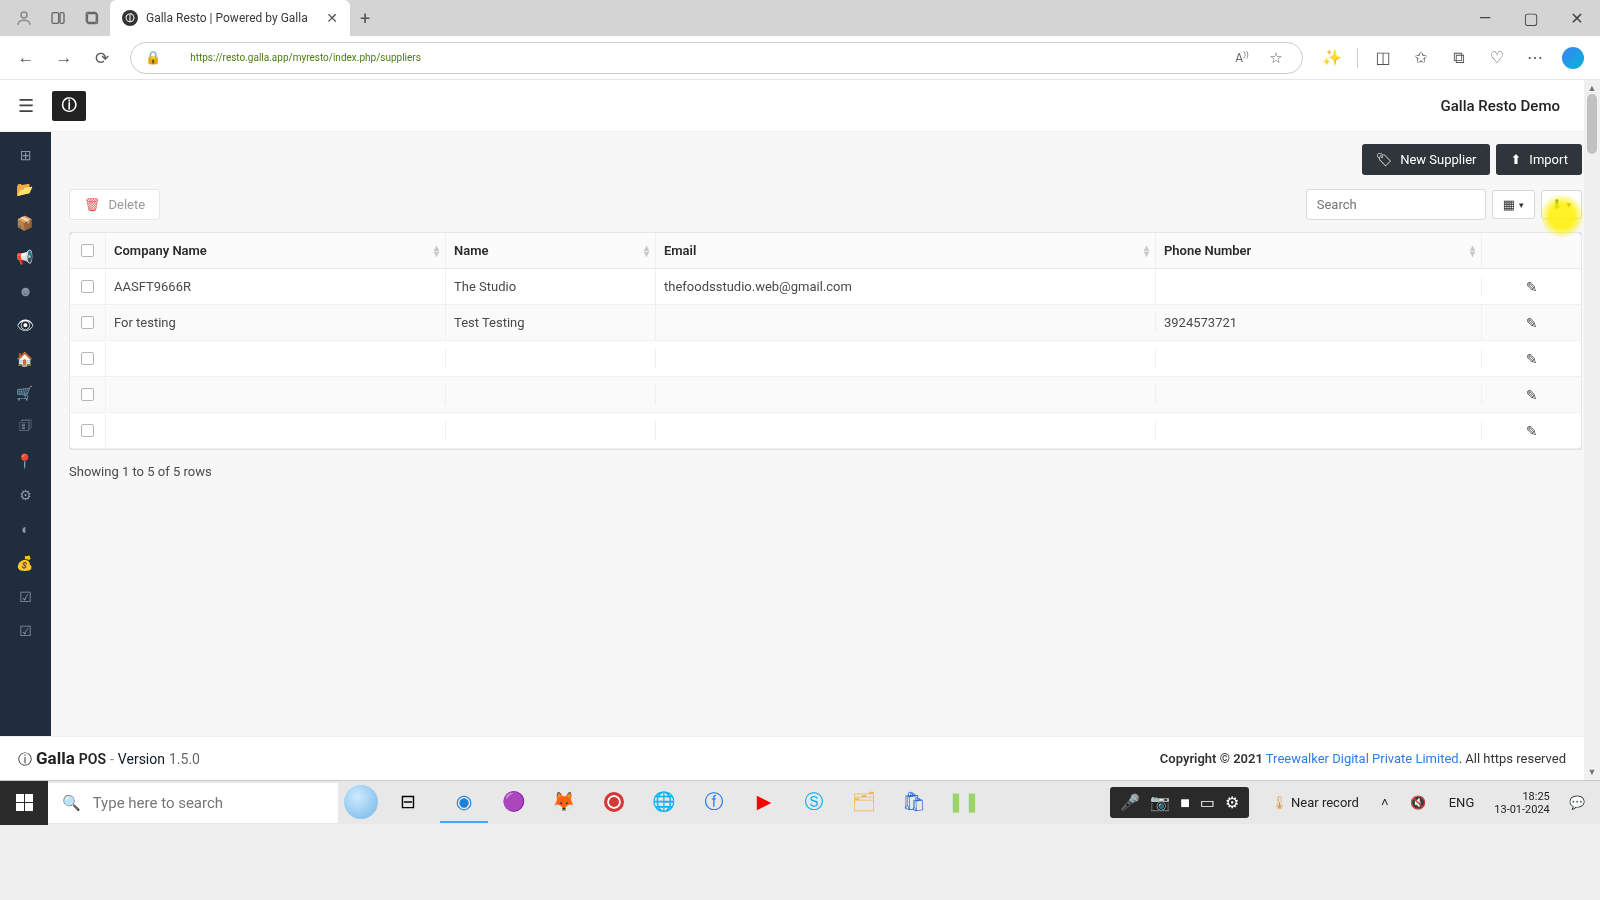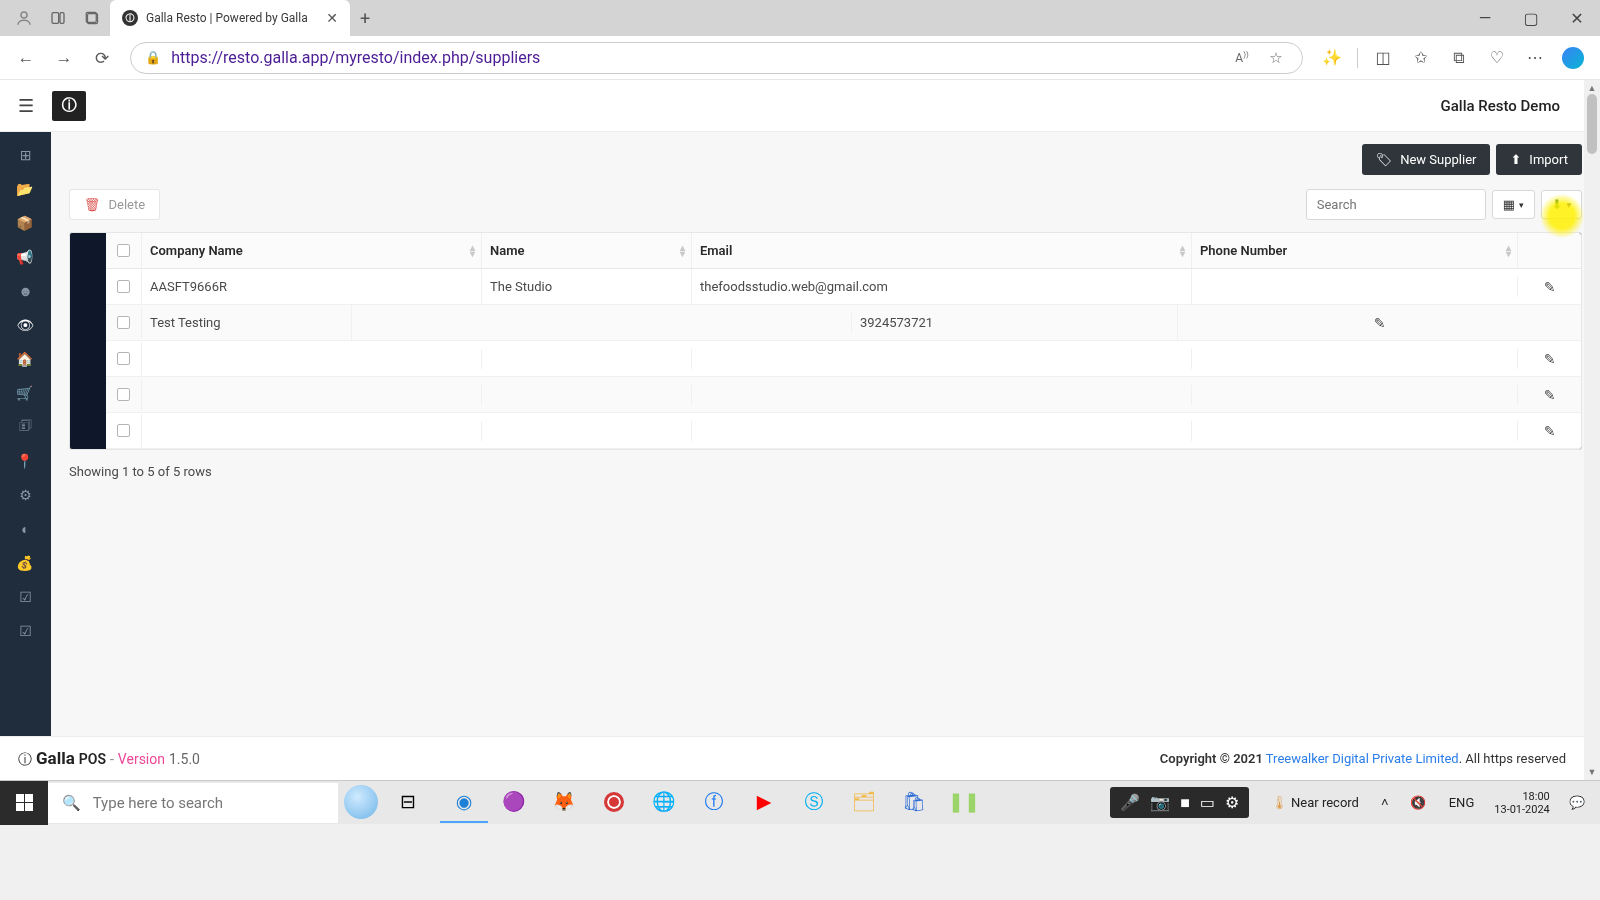--- a/index.html
+++ b/index.html
@@ -14,21 +14,21 @@
 .tab-title { font-size: 12px; color: #3a3a3a; flex: 1; }
 .tab-close { font-size: 14px; color: #555; }
 .tab-new { margin-left: 10px; font-size: 18px; color: #555; }
 .window-controls { margin-left: auto; display: flex; }
 .win-ctrl { width: 46px; height: 36px; display: flex; align-items: center; justify-content: center; color: #444; }
 
 .browser-toolbar { height: 44px; background: #fff; display: flex; align-items: center; padding: 0 10px; gap: 6px; border-bottom: 1px solid #e6e6e6; }
 .nav-btn { width: 32px; height: 32px; display: flex; align-items: center; justify-content: center; color: #5a5a5a; font-size: 17px; }
 .url-bar { flex: 1; height: 32px; border: 1px solid #ccc; border-radius: 16px; display: flex; align-items: center; padding: 0 14px; gap: 10px; margin: 0 6px; }
 .lock-icon { color: #777; font-size: 13px; }
-.url-text { color: #4c1d95; font-size: 16px; flex: 1; }
+.url-text { color: #4d7c0f; font-size: 10px; flex: 1; margin-left: 19px; }
 .url-action { color: #666; width: 24px; text-align: center; font-size: 15px; }
 .toolbar-right { display: flex; gap: 4px; align-items: center; }
 .tb-icon { width: 34px; height: 32px; display: flex; align-items: center; justify-content: center; color: #555; font-size: 16px; }
 .tb-sep { width: 1px; height: 20px; background: #ccc; margin: 0 4px; }
 .copilot-icon { background: linear-gradient(135deg,#3b82f6,#06b6d4); width:22px; height:22px; border-radius:50%; }
 
 
 .app-scroll { position: relative; height: 700px; background: #f7f7f7; }
 .scrollbar-v { position: absolute; right: 0; top: 0; width: 16px; height: 100%; background: #f0f0f0; }
 .scrollbar-thumb { position: absolute; left: 3px; top: 14px; width: 10px; height: 60px; background: #c1c1c1; border-radius: 5px; }
@@ -48,21 +48,21 @@
 .action-bar { display: flex; justify-content: flex-end; gap: 6px; padding: 0 0 14px 0; }
 .btn-dark { background: #2f353a; color: #fff; border: none; border-radius: 3px; padding: 8px 14px; font-size: 13px; display: flex; align-items: center; gap: 8px; }
 
 .table-controls { display: flex; align-items: center; margin-bottom: 12px; }
 .delete-btn { border: 1px solid #e6e6e6; background: #fff; color: #999; padding: 7px 14px; border-radius: 3px; display: flex; align-items: center; gap: 8px; font-size: 13px; }
 .delete-btn .trash { color: #d9534f; }
 .search-box { margin-left: auto; border: 1px solid #d8d8d8; border-radius: 3px; padding: 7px 10px; width: 180px; color: #999; font-size: 13px; }
 .tool-group { margin-left: 6px; border: 1px solid #d8d8d8; border-radius: 3px; background: #fff; padding: 6px 10px; display: flex; align-items: center; gap: 4px; font-size: 13px; color: #333; }
 .highlight-ring { background: radial-gradient(circle, rgba(255,240,0,0.85) 40%, rgba(255,240,0,0.0) 72%); border-radius: 50%; position: absolute; width: 44px; height: 44px; right: 16px; top: 62px; pointer-events: none; }
 
-.data-table { border: 1px solid #e6e6e6; border-radius: 3px; background: #0f172a; overflow: hidden; padding-left: 36px; }
+.data-table { border: 1px solid #e6e6e6; border-radius: 3px; background: #6d28d9; overflow: hidden; }
 .t-head { display: flex; background: #fbfbfb; border-bottom: 1px solid #e8e8e8; }
 .t-row { display: flex; border-bottom: 1px solid #f0f0f0; height: 36px; align-items: center; }
 .t-row:nth-child(odd) { background: #fff; }
 .t-row:nth-child(even) { background: #fafafa; }
 .t-cell { padding: 10px 8px; font-size: 13px; color: #4a4a4a; border-right: 1px solid #f0f0f0; display: flex; align-items: center; }
 .t-head .t-cell { font-weight: 600; color: #2a2a2a; position: relative; }
 .sort-ind { position: absolute; right: 6px; color: #c8c8c8; font-size: 10px; line-height: 6px; }
 .c-check { width: 36px; justify-content: center; }
 .c-company { width: 340px; }
 .c-name { width: 210px; }
@@ -246,20 +246,21 @@
               <div class="t-cell c-email">thefoodsstudio.web@gmail.com</div>
               <div class="t-cell c-phone"></div>
               <div class="t-cell c-actions">
                 <span class="edit-ic">✎</span>
               </div>
             </div>
             <div class="t-row">
               <div class="t-cell c-check">
                 <div class="chk"></div>
               </div>
+              <div class="t-cell c-company">For testing</div>
               <div class="t-cell c-name">Test Testing</div>
               <div class="t-cell c-email"></div>
               <div class="t-cell c-phone">3924573721</div>
               <div class="t-cell c-actions">
                 <span class="edit-ic">✎</span>
               </div>
             </div>
             <div class="t-row">
               <div class="t-cell c-check">
                 <div class="chk"></div>
@@ -302,21 +303,21 @@
       <div class="results-text">Showing 1 to 5 of 5 rows</div>
     </div>
   </div>
 
   <div class="app-footer">
     <div class="foot-logo">
       <span>ⓘ</span>
       <span class="foot-brand">Galla</span>
       <span style="font-weight:600">POS</span>
       <span style="color:#888">-</span>
-      <span style="color:#ec4899">Version</span>
+      <span style="color:#0f172a">Version</span>
       <span style="color:#666">1.5.0</span>
     </div>
     <div class="foot-right">
       <span style="font-weight:600">Copyright © 2021</span>
       <a>Treewalker Digital Private Limited</a><span>. All https reserved</span>
     </div>
   </div>
 
   <div class="scrollbar-v">
     <div class="scrollbar-arrow" style="top:0">▲</div>
@@ -366,18 +367,18 @@
       <span>⚙</span>
     </div>
     <div class="tray-text">
       <span style="color:#d94">🌡</span>
       <span>Near record</span>
     </div>
     <div class="tray-text">˄</div>
     <div class="tray-text">🔇</div>
     <div class="tray-text">ENG</div>
     <div class="tray-time">
-      <div>18:00</div>
+      <div>18:25</div>
       <div>13-01-2024</div>
     </div>
     <div class="tray-text">💬</div>
   </div>
 </div>
 
 </body></html>

